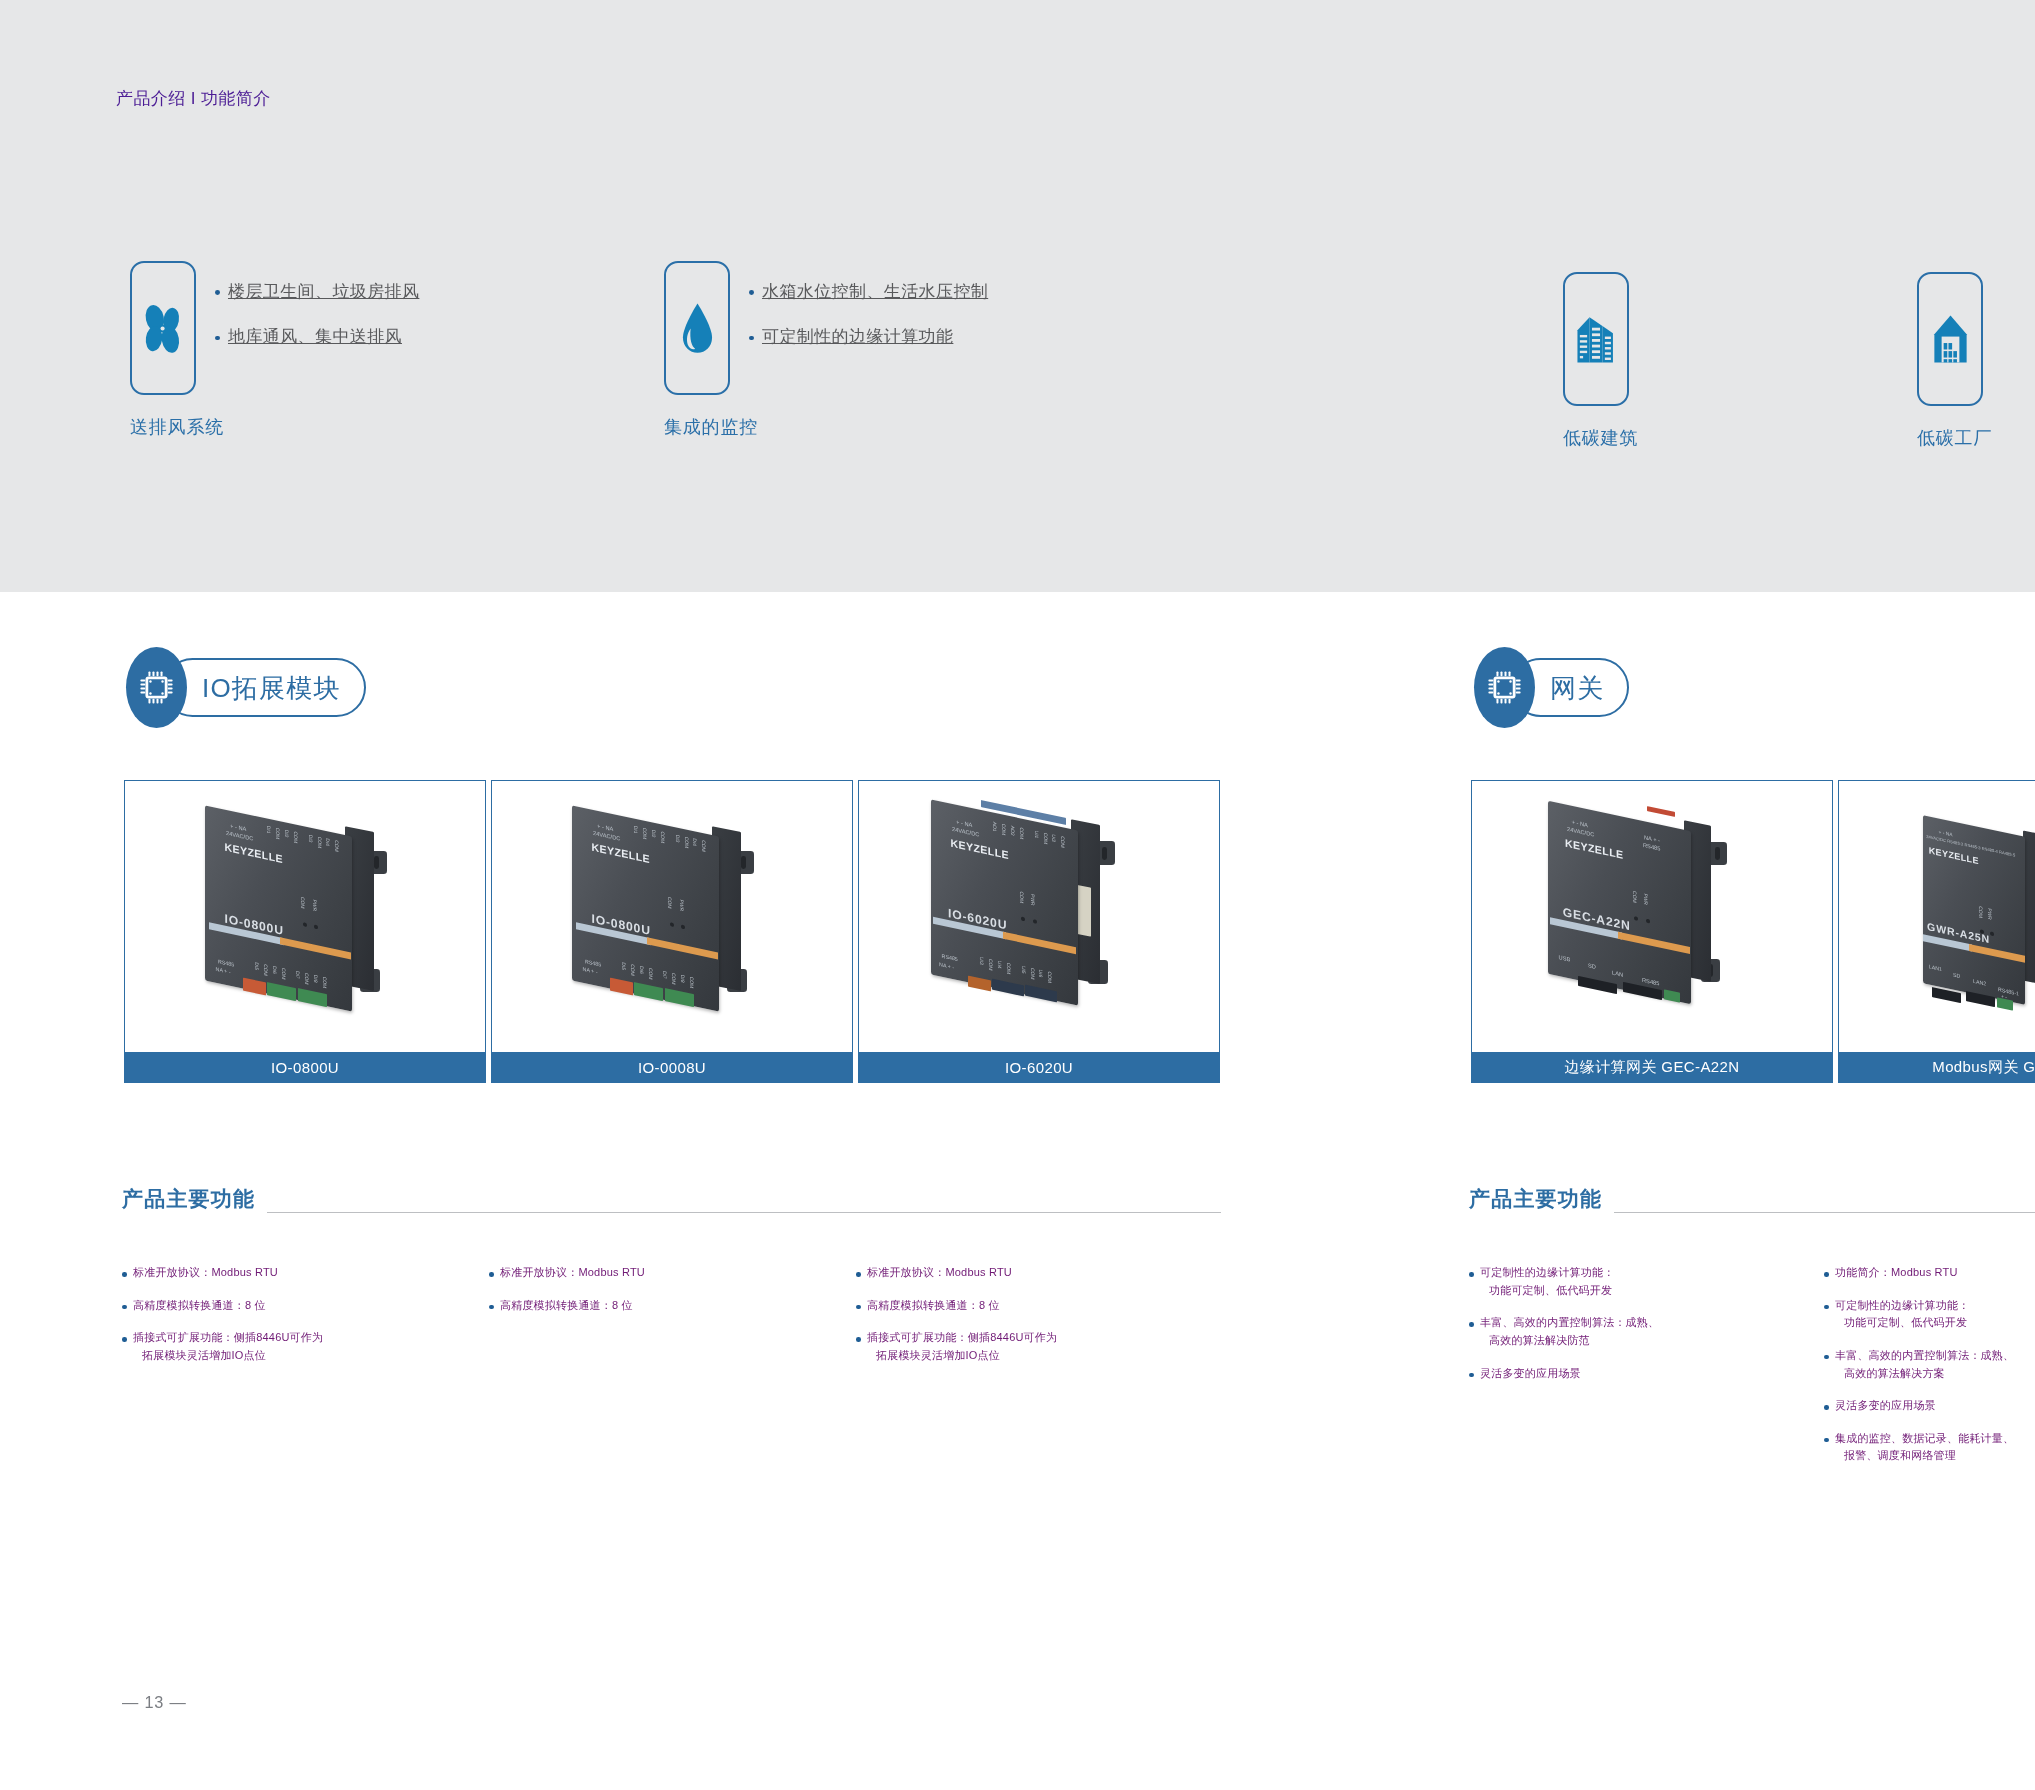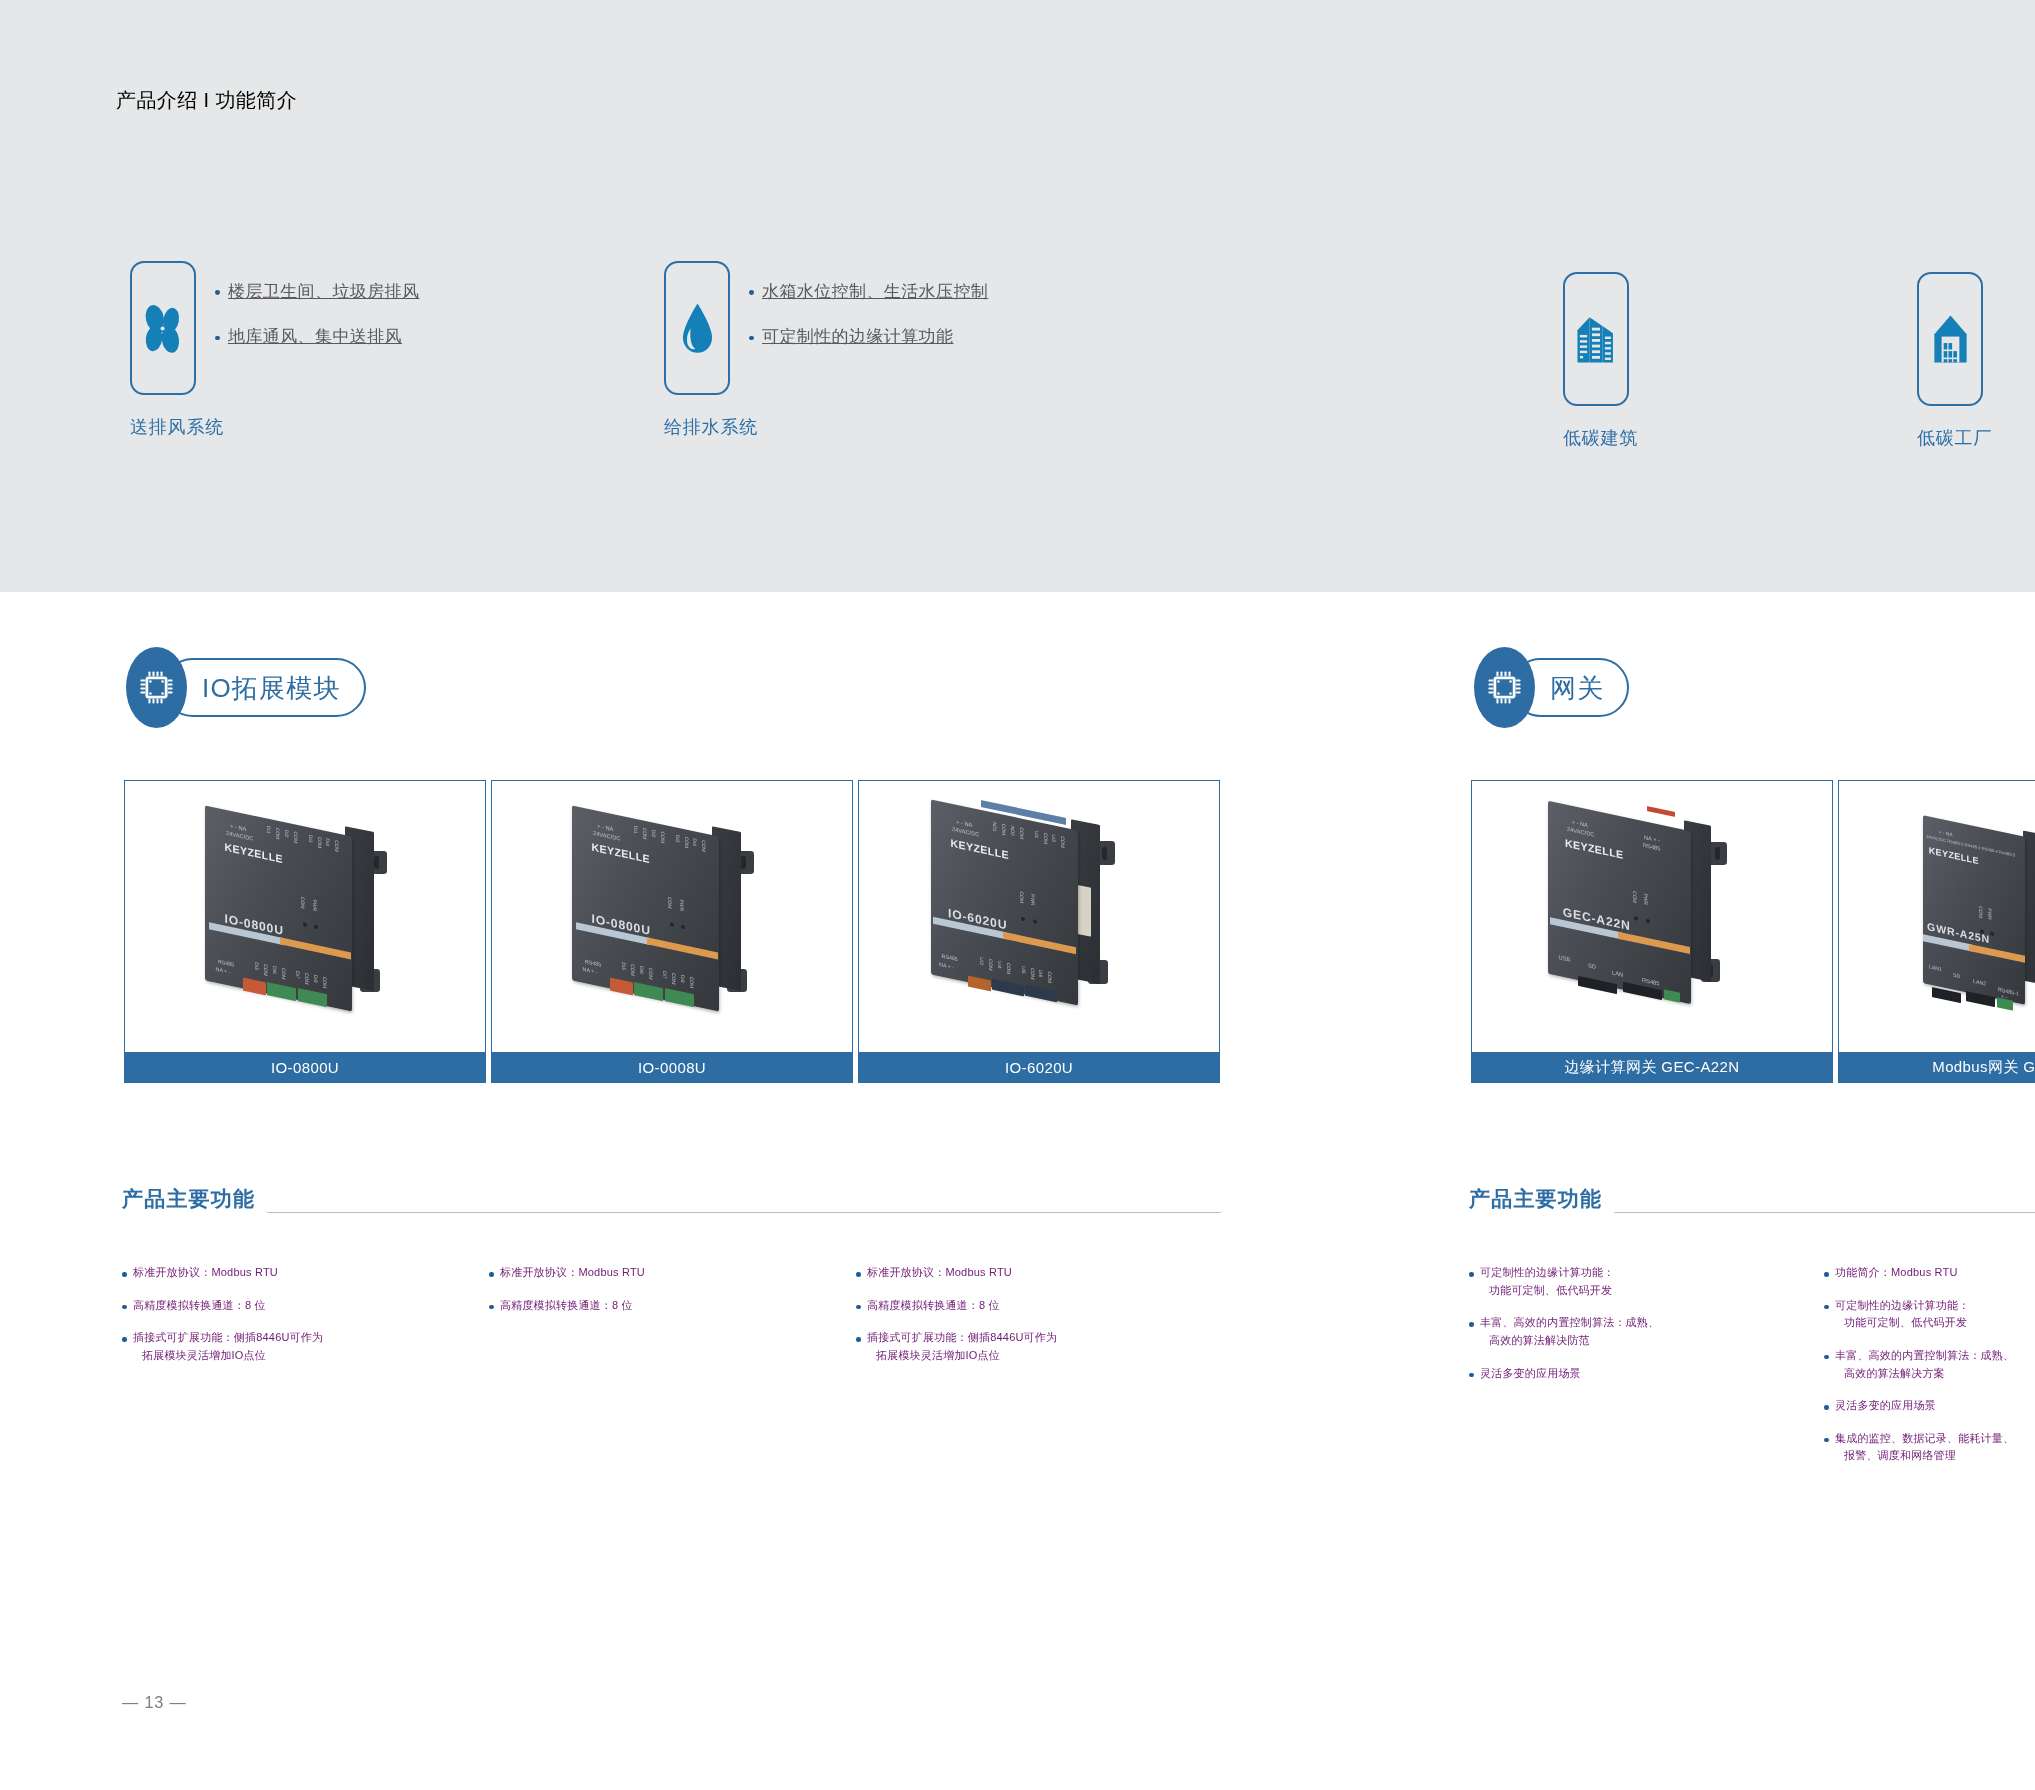--- a/index.html
+++ b/index.html
@@ -22,23 +22,23 @@
     left: 0; top: 0;
     width: 2622px;
     height: 592px;
     background: #e6e7e8;
   }
 
   
   .run-head {
     position: absolute;
     top: 87px;
-    font-size: 20px;
+    font-size: 17px;
     letter-spacing: 0.4px;
-    color: #000000;
+    color: #4c1d95;
     white-space: nowrap;
   }
   .run-head.left  { left: 116px; }
 
   
   .scenario {
     position: absolute;
     top: 261px;
   }
   .scn-box {
@@ -330,21 +330,21 @@
   <div class="scn-bullets">
     <div class="b">
       <span class="dot"></span>
       <span class="tx">水箱水位控制、生活水压控制</span>
     </div>
     <div class="b">
       <span class="dot"></span>
       <span class="tx">可定制性的边缘计算功能</span>
     </div>
   </div>
-  <div class="scn-caption">给排水系统</div>
+  <div class="scn-caption">集成的监控</div>
 </div>
 
 <div class="bscn" style="left:1563px;">
   <div class="scn-box">
     <svg width="44" height="50" viewBox="0 0 108 124">
       <g fill="#1580b8">
         <path d="M38 8 L70 30 L70 120 L38 120 Z"></path>
         <path d="M38 8 L8 40 L8 120 L38 120 Z"></path>
         <path d="M70 30 L96 48 L96 120 L70 120 Z"></path>
       </g>

